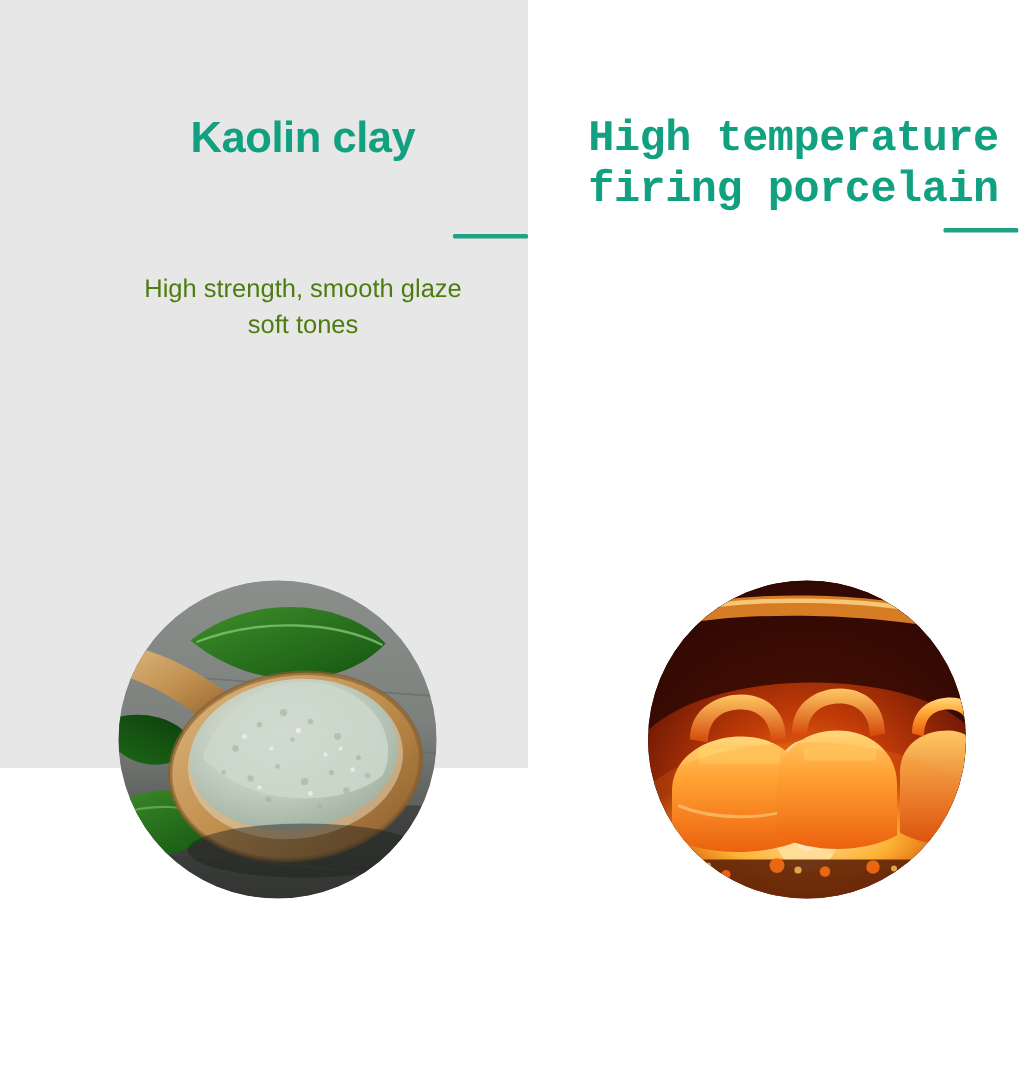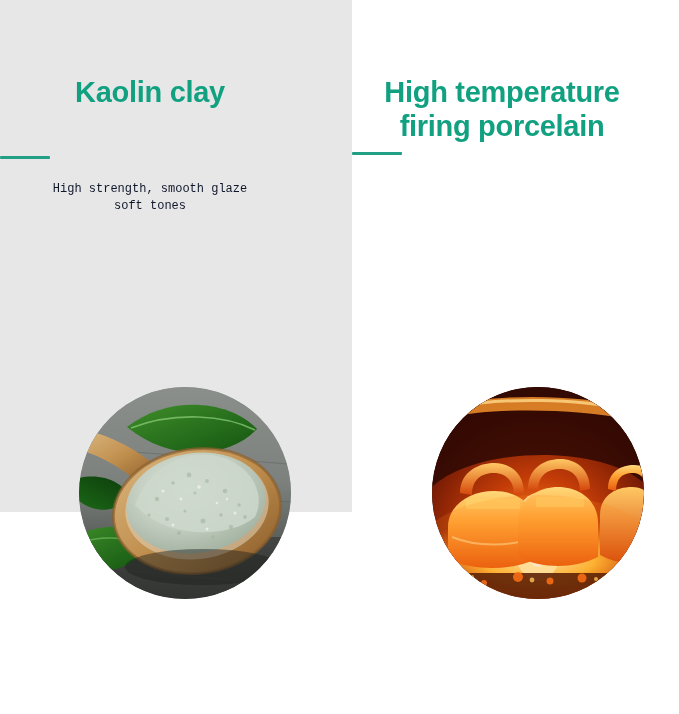--- a/index.html
+++ b/index.html
@@ -20,21 +20,21 @@
     height: 714px;
   }
 
   
   .feature-panel {
     position: relative;
     height: 512px;
     box-sizing: border-box;
     display: flex;
     flex-direction: column;
-    align-items: flex-start;
+    align-items: flex-end;
   }
   .feature-panel.left {
     width: 352px;
     background: #e7e7e7;
   }
   .feature-panel.right {
     width: 327px;
     background: #ffffff;
   }
 
@@ -66,26 +66,25 @@
     border: 0;
     border-radius: 1px;
     margin: 0;
   }
   .left .feature-divider { margin-top: 46px; }
   .right .feature-divider { margin-top: 9px; }
 
   
   .feature-body {
     margin: 0;
-    color: #0f172a;
-    font-size: 12px;
+    color: #4d7c0f;
+    font-size: 17px;
     line-height: 1.42;
     text-align: center;
     white-space: pre-line;
-    font-family: Liberation Mono, monospace;
   }
   .left .feature-body {
     margin-top: 22px;
     width: 300px;
   }
   .right .feature-body {
     margin-top: 23px;
     width: 290px;
     text-align: left;
   }
@@ -213,21 +212,21 @@
 
           <ellipse cx="118" cy="124" rx="84" ry="62" fill="none" stroke="#8a5d2b" stroke-width="3" transform="rotate(-8 118 124)" opacity="0.65"></ellipse>
           <ellipse cx="124" cy="180" rx="78" ry="18" fill="#1d1f1c" opacity="0.45"></ellipse>
         </g>
       </svg>
     </div>
   </section>
 
   <section class="feature-panel right">
 
-    <h2 class="feature-heading" style="white-space: pre-line;">High temperature
+    <h2 class="feature-heading" style="white-space: pre-line; font-family: Liberation Mono, monospace;">High temperature
 firing porcelain</h2>
 
     <hr class="feature-divider">
 
 
     <div class="feature-photo kiln">
       <svg class="photo-svg" viewBox="0 0 212 212">
         <defs>
           <clipPath id="clipKiln">
               <circle cx="106" cy="106" r="106"></circle>

